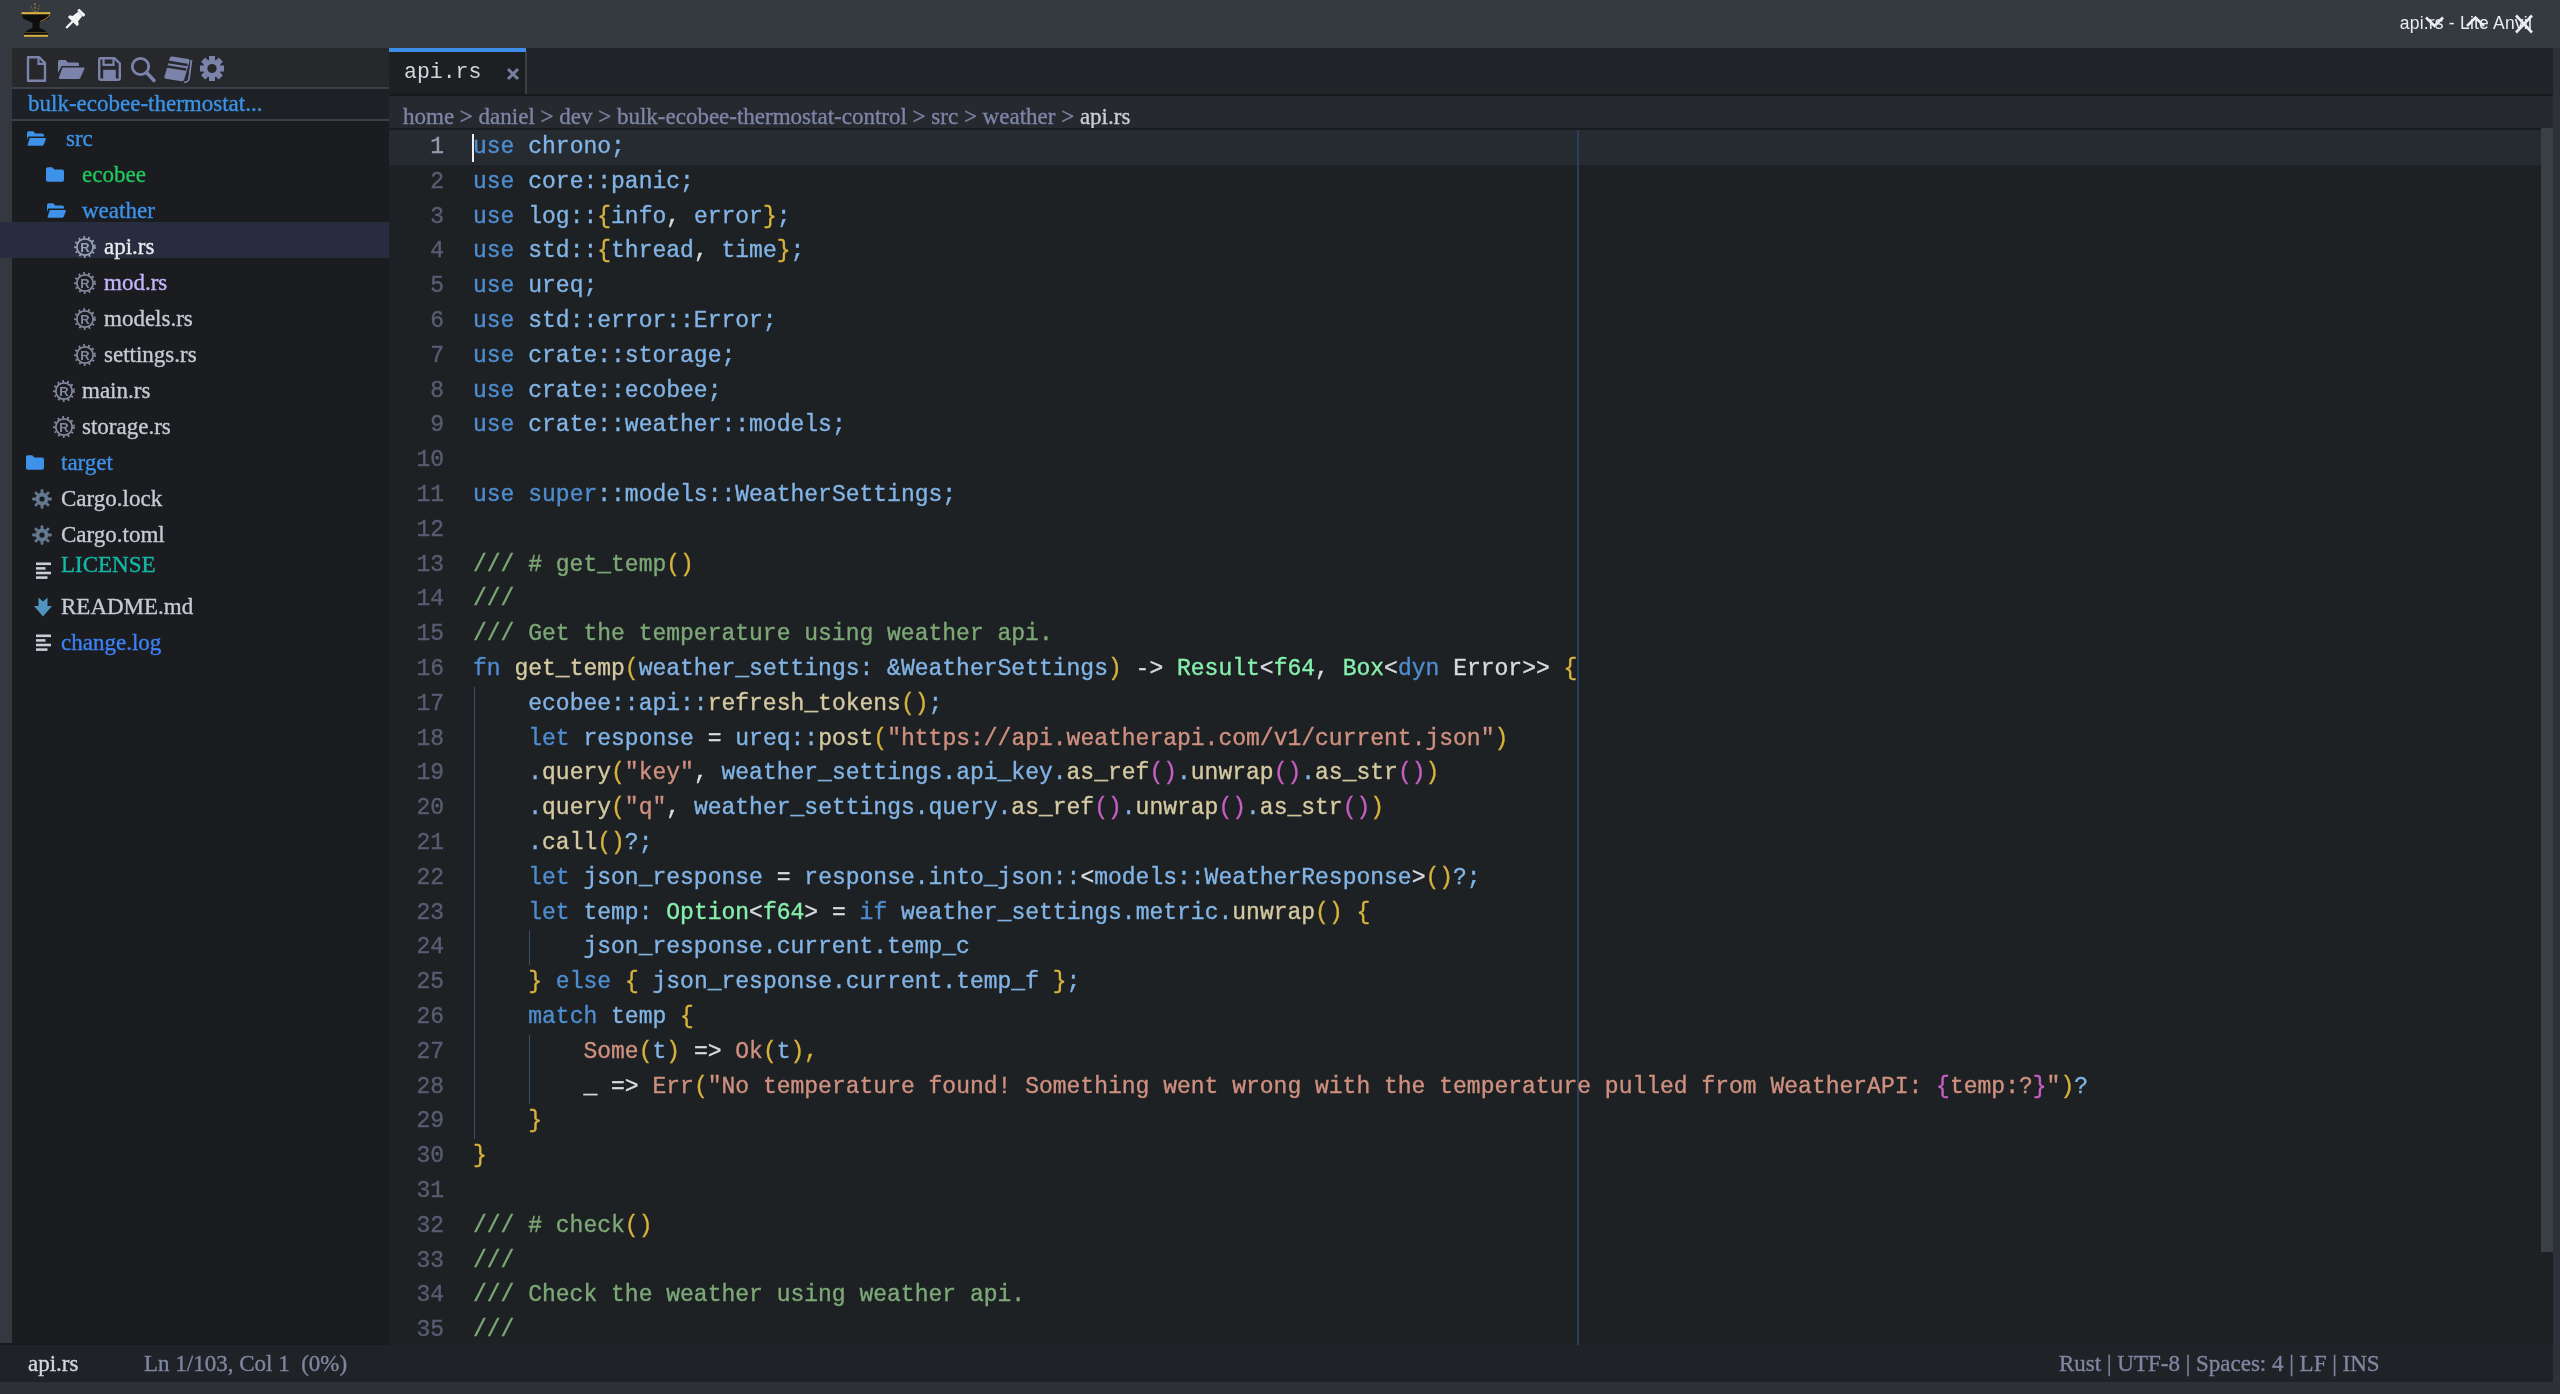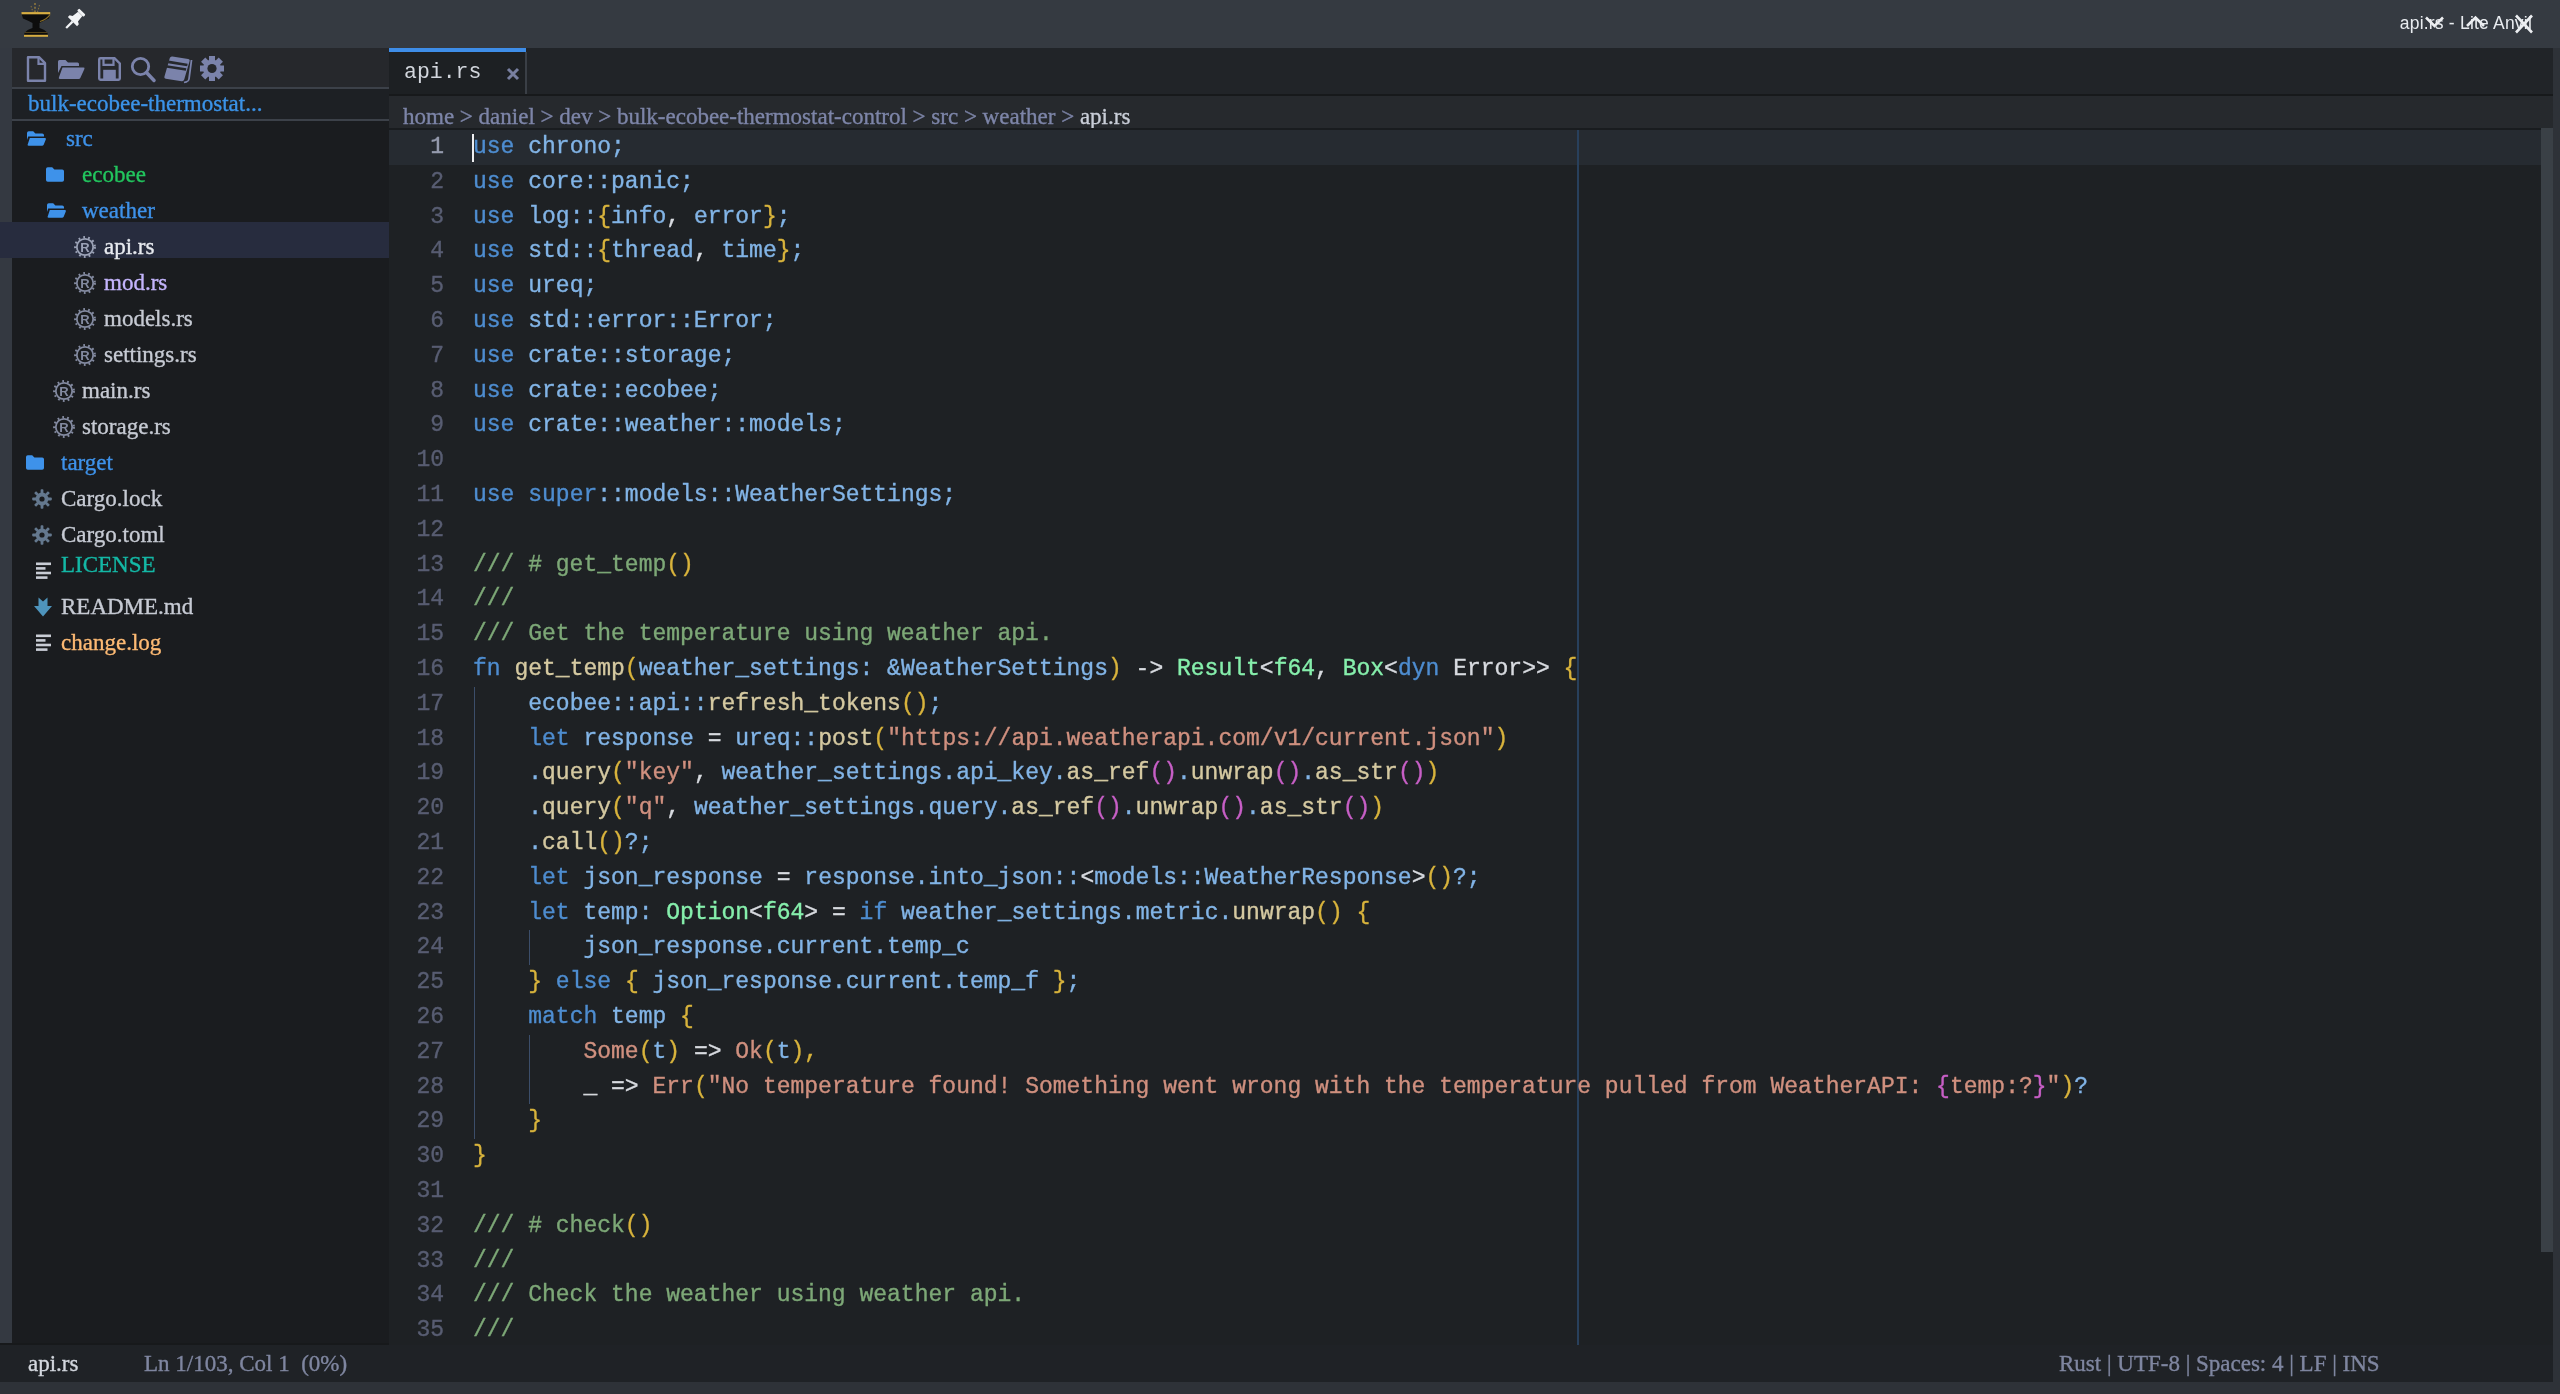--- a/index.html
+++ b/index.html
@@ -175,21 +175,21 @@
 <svg class="abs" style="left:34px;top:596.5px" width="18" height="20">
     <path d="M4.5 0.5 L9 4.5 L13.5 0.5 L13.5 9 L18 9 L9 19.5 L0 9 L4.5 9 Z" fill="#4e94bc"></path>
   </svg>
 <div class="abs tl" style="left:61px;top:590px;color:#c6cad3">README.md</div>
 <svg class="abs" style="left:36px;top:634.0px" width="16" height="17">
     <rect x="0" y="0.5" width="15" height="2.6" fill="#c9cdd5"></rect>
     <rect x="0" y="5.1" width="9.5" height="2.6" fill="#c9cdd5"></rect>
     <rect x="0" y="9.7" width="15" height="2.6" fill="#c9cdd5"></rect>
     <rect x="0" y="14.3" width="11.5" height="2.6" fill="#c9cdd5"></rect>
   </svg>
-<div class="abs tl" style="left:61px;top:626px;color:#fdba74">change.log</div>
+<div class="abs tl" style="left:61px;top:626px;color:#3b82f6">change.log</div>
 
 <div class="abs" style="left:389px;top:48px;width:2171px;height:46px;background:#212428"></div>
 <div class="abs" style="left:389px;top:48px;width:137px;height:46px;background:#1d2023;border-top:4.5px solid #3e8de8"></div>
 <div class="abs" style="left:525px;top:52px;width:2px;height:42px;background:#3a3f46"></div>
 <div class="abs" style="left:404px;top:60px;font-size:21.5px;color:#d2d6dd">api.rs</div>
 <svg class="abs" style="left:506px;top:67px" width="14" height="14">
     <path d="M2 2 L12 12 M12 2 L2 12" stroke="#787fa0" stroke-width="3"></path>
   </svg>
 
 <div class="abs" style="left:389px;top:94px;width:2171px;height:36px;background:#26292d"></div>

